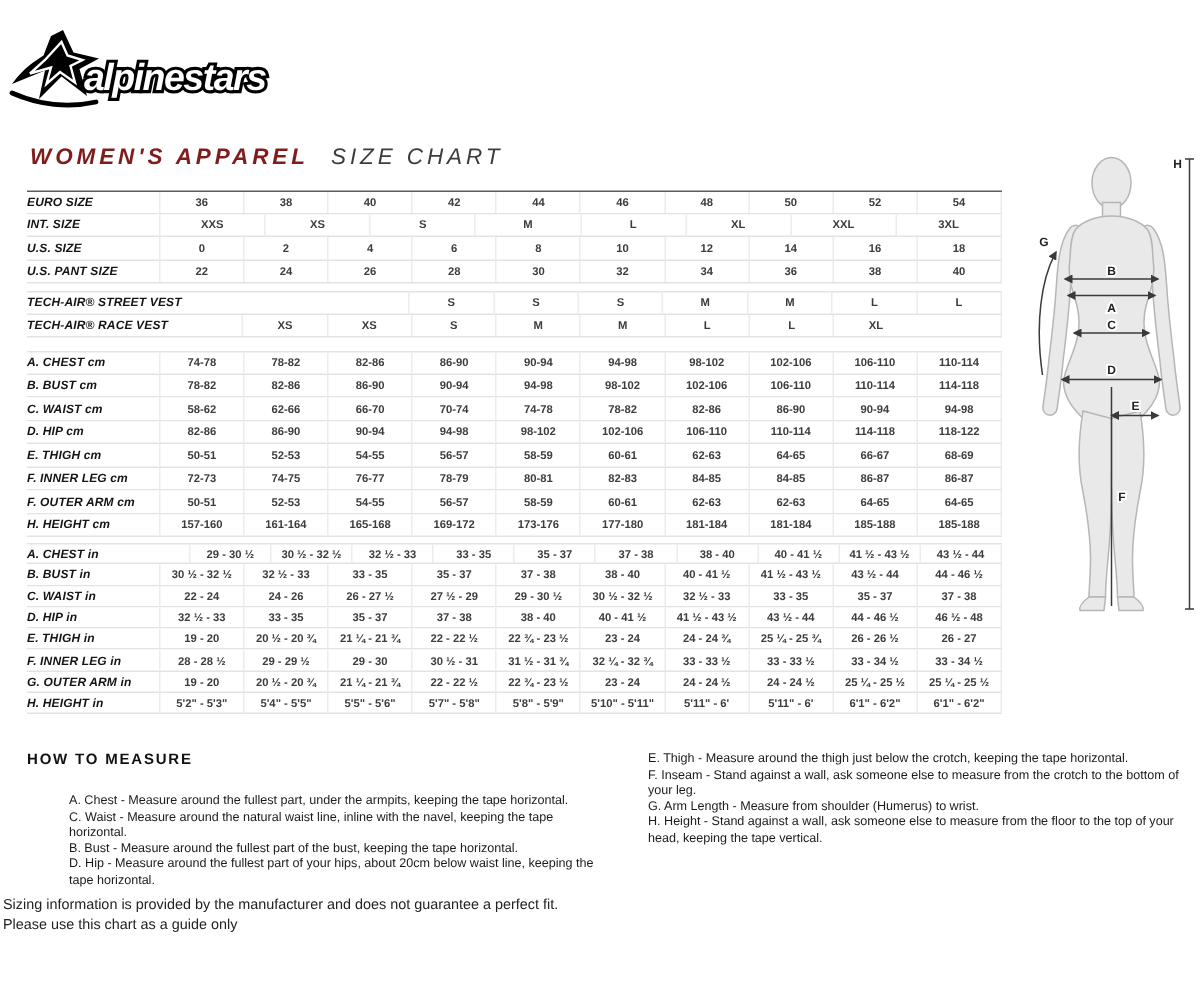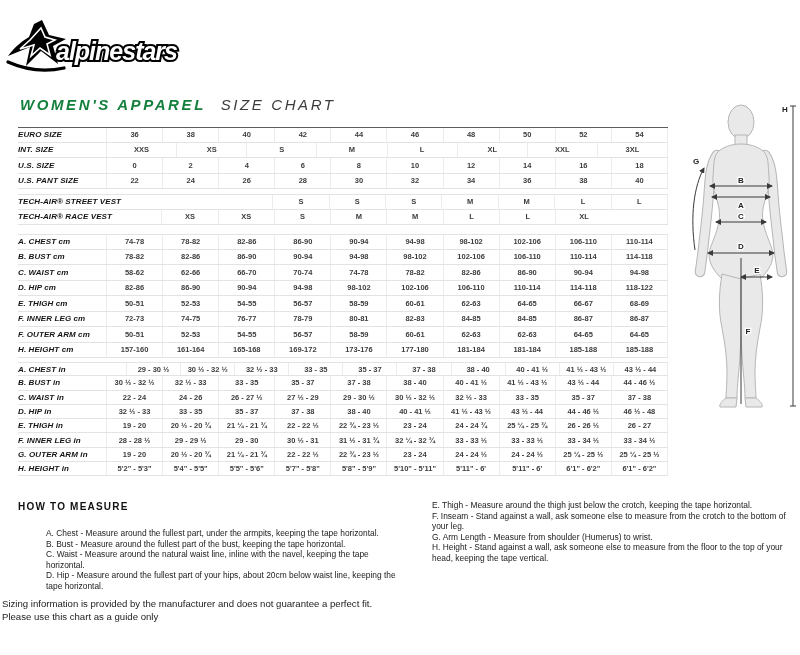--- a/index.html
+++ b/index.html
@@ -5,21 +5,21 @@
   * { margin:0; padding:0; box-sizing:border-box; }
   html,body { background:#fff; }
   body { width:800px; height:655px; font-family:"Liberation Sans", sans-serif; position:relative; overflow:hidden; }
   #page { position:absolute; left:0; top:0; width:800px; height:655px; background:#fff; }
 
   
   #logo { position:absolute; left:6px; top:18px; width:190px; height:64px; }
 
   
   #title { position:absolute; left:20px; top:96px; font-style:italic; font-size:15px; letter-spacing:2.6px; white-space:nowrap; }
-  #title .main { font-weight:bold; color:#15803d; }
+  #title .main { font-weight:bold; color:#7f1d1d; }
   #title .sub  { font-weight:300; color:#3c3c3c; margin-left:8px; }
 
   
   #size-table { position:absolute; left:18px; top:127px; width:650px; }
   .trow { display:flex; align-items:stretch; height:15.5px; border-bottom:1px solid #e3e3e3; background:#fff; }
   .trow.inrow { height:14.3px; }
   .trow.dark-top { border-top:1px solid #5d5d5d; }
   .trow.block-start { border-top:1px solid #e3e3e3; }
   .trow.gap5 { margin-top:5px; }
   .trow.gap9 { margin-top:9px; }
@@ -397,22 +397,22 @@
           <div class="tcell">5'11" - 6'</div>
           <div class="tcell">6'1" - 6'2"</div>
           <div class="tcell">6'1" - 6'2"</div>
         </div>
       </div>
     </div>
 
   <div id="howto-heading">HOW TO MEASURE</div>
   <div id="how-left" class="howcol">
       <div>A. Chest - Measure around the fullest part, under the armpits, keeping the tape horizontal.</div>
+      <div>C. Waist - Measure around the natural waist line, inline with the navel, keeping the tape horizontal.</div>
       <div>B. Bust - Measure around the fullest part of the bust, keeping the tape horizontal.</div>
-      <div>C. Waist - Measure around the natural waist line, inline with the navel, keeping the tape horizontal.</div>
       <div>D. Hip - Measure around the fullest part of your hips, about 20cm below waist line, keeping the tape horizontal.</div>
     </div>
   <div id="how-right" class="howcol">
       <div>E. Thigh - Measure around the thigh just below the crotch, keeping the tape horizontal.</div>
       <div>F. Inseam - Stand against a wall, ask someone else to measure from the crotch to the bottom of your leg.</div>
       <div>G. Arm Length - Measure from shoulder (Humerus) to wrist.</div>
       <div>H. Height - Stand against a wall, ask someone else to measure from the floor to the top of your head, keeping the tape vertical.</div>
     </div>
 
   <div id="footer">

